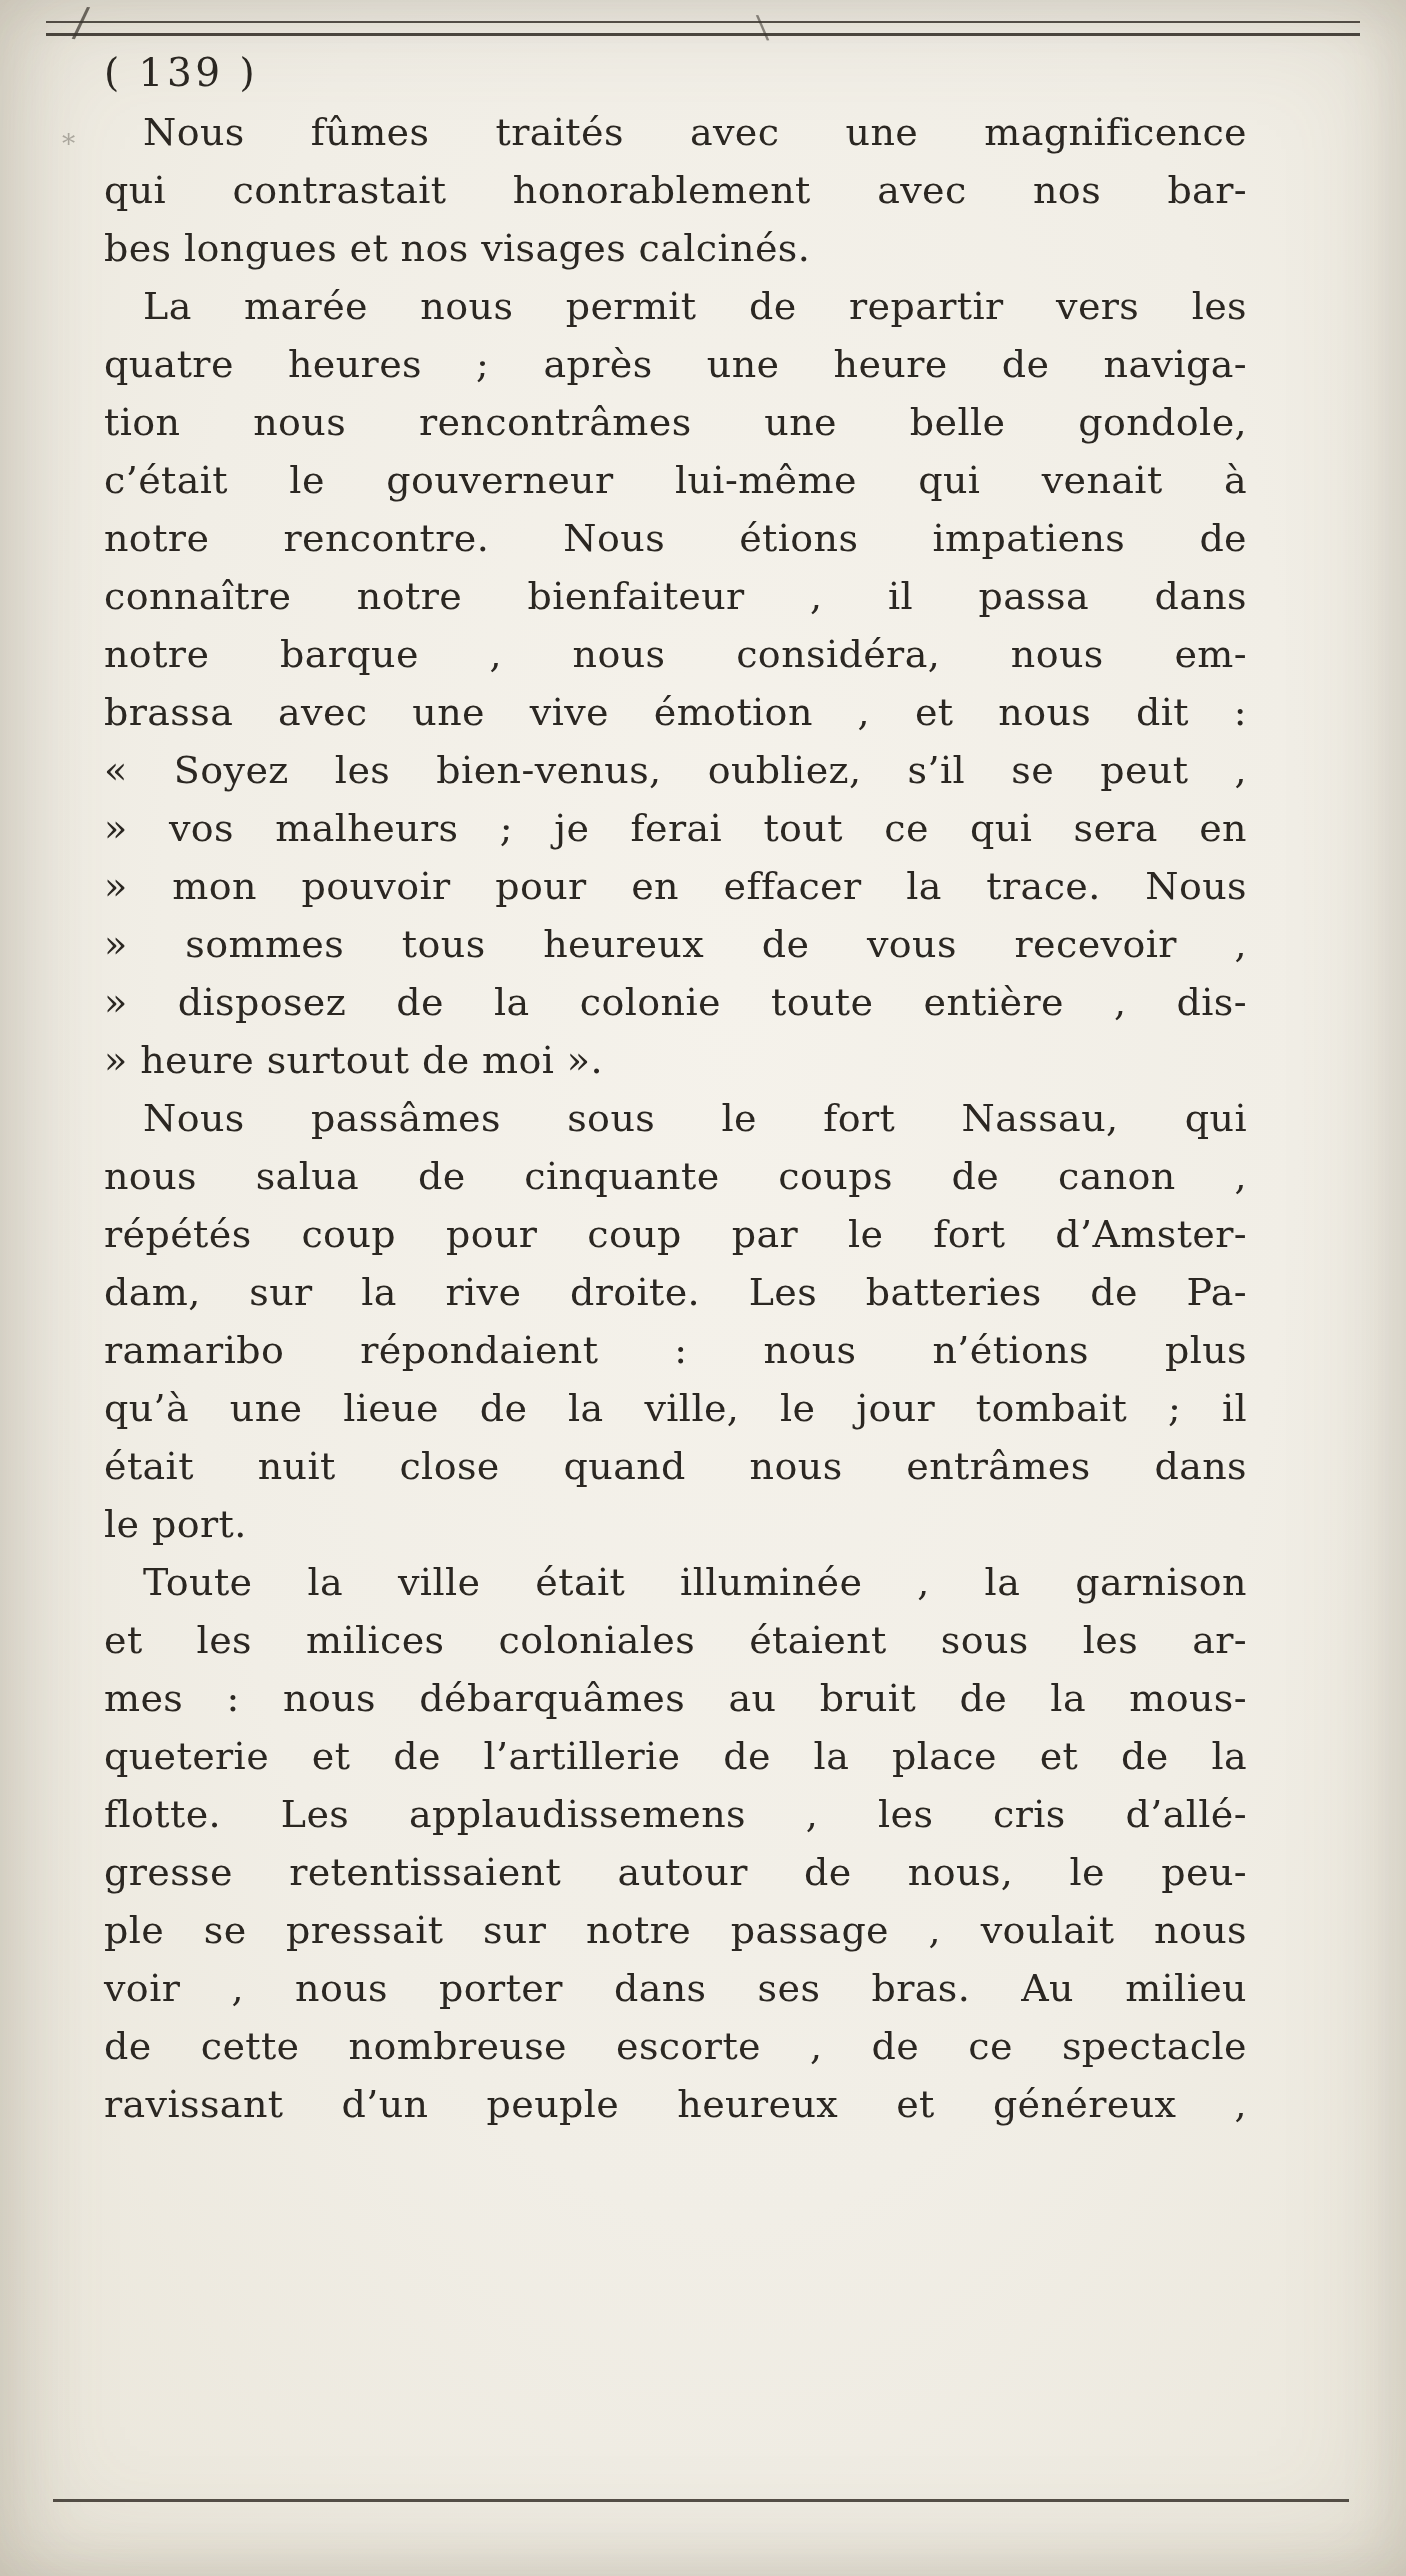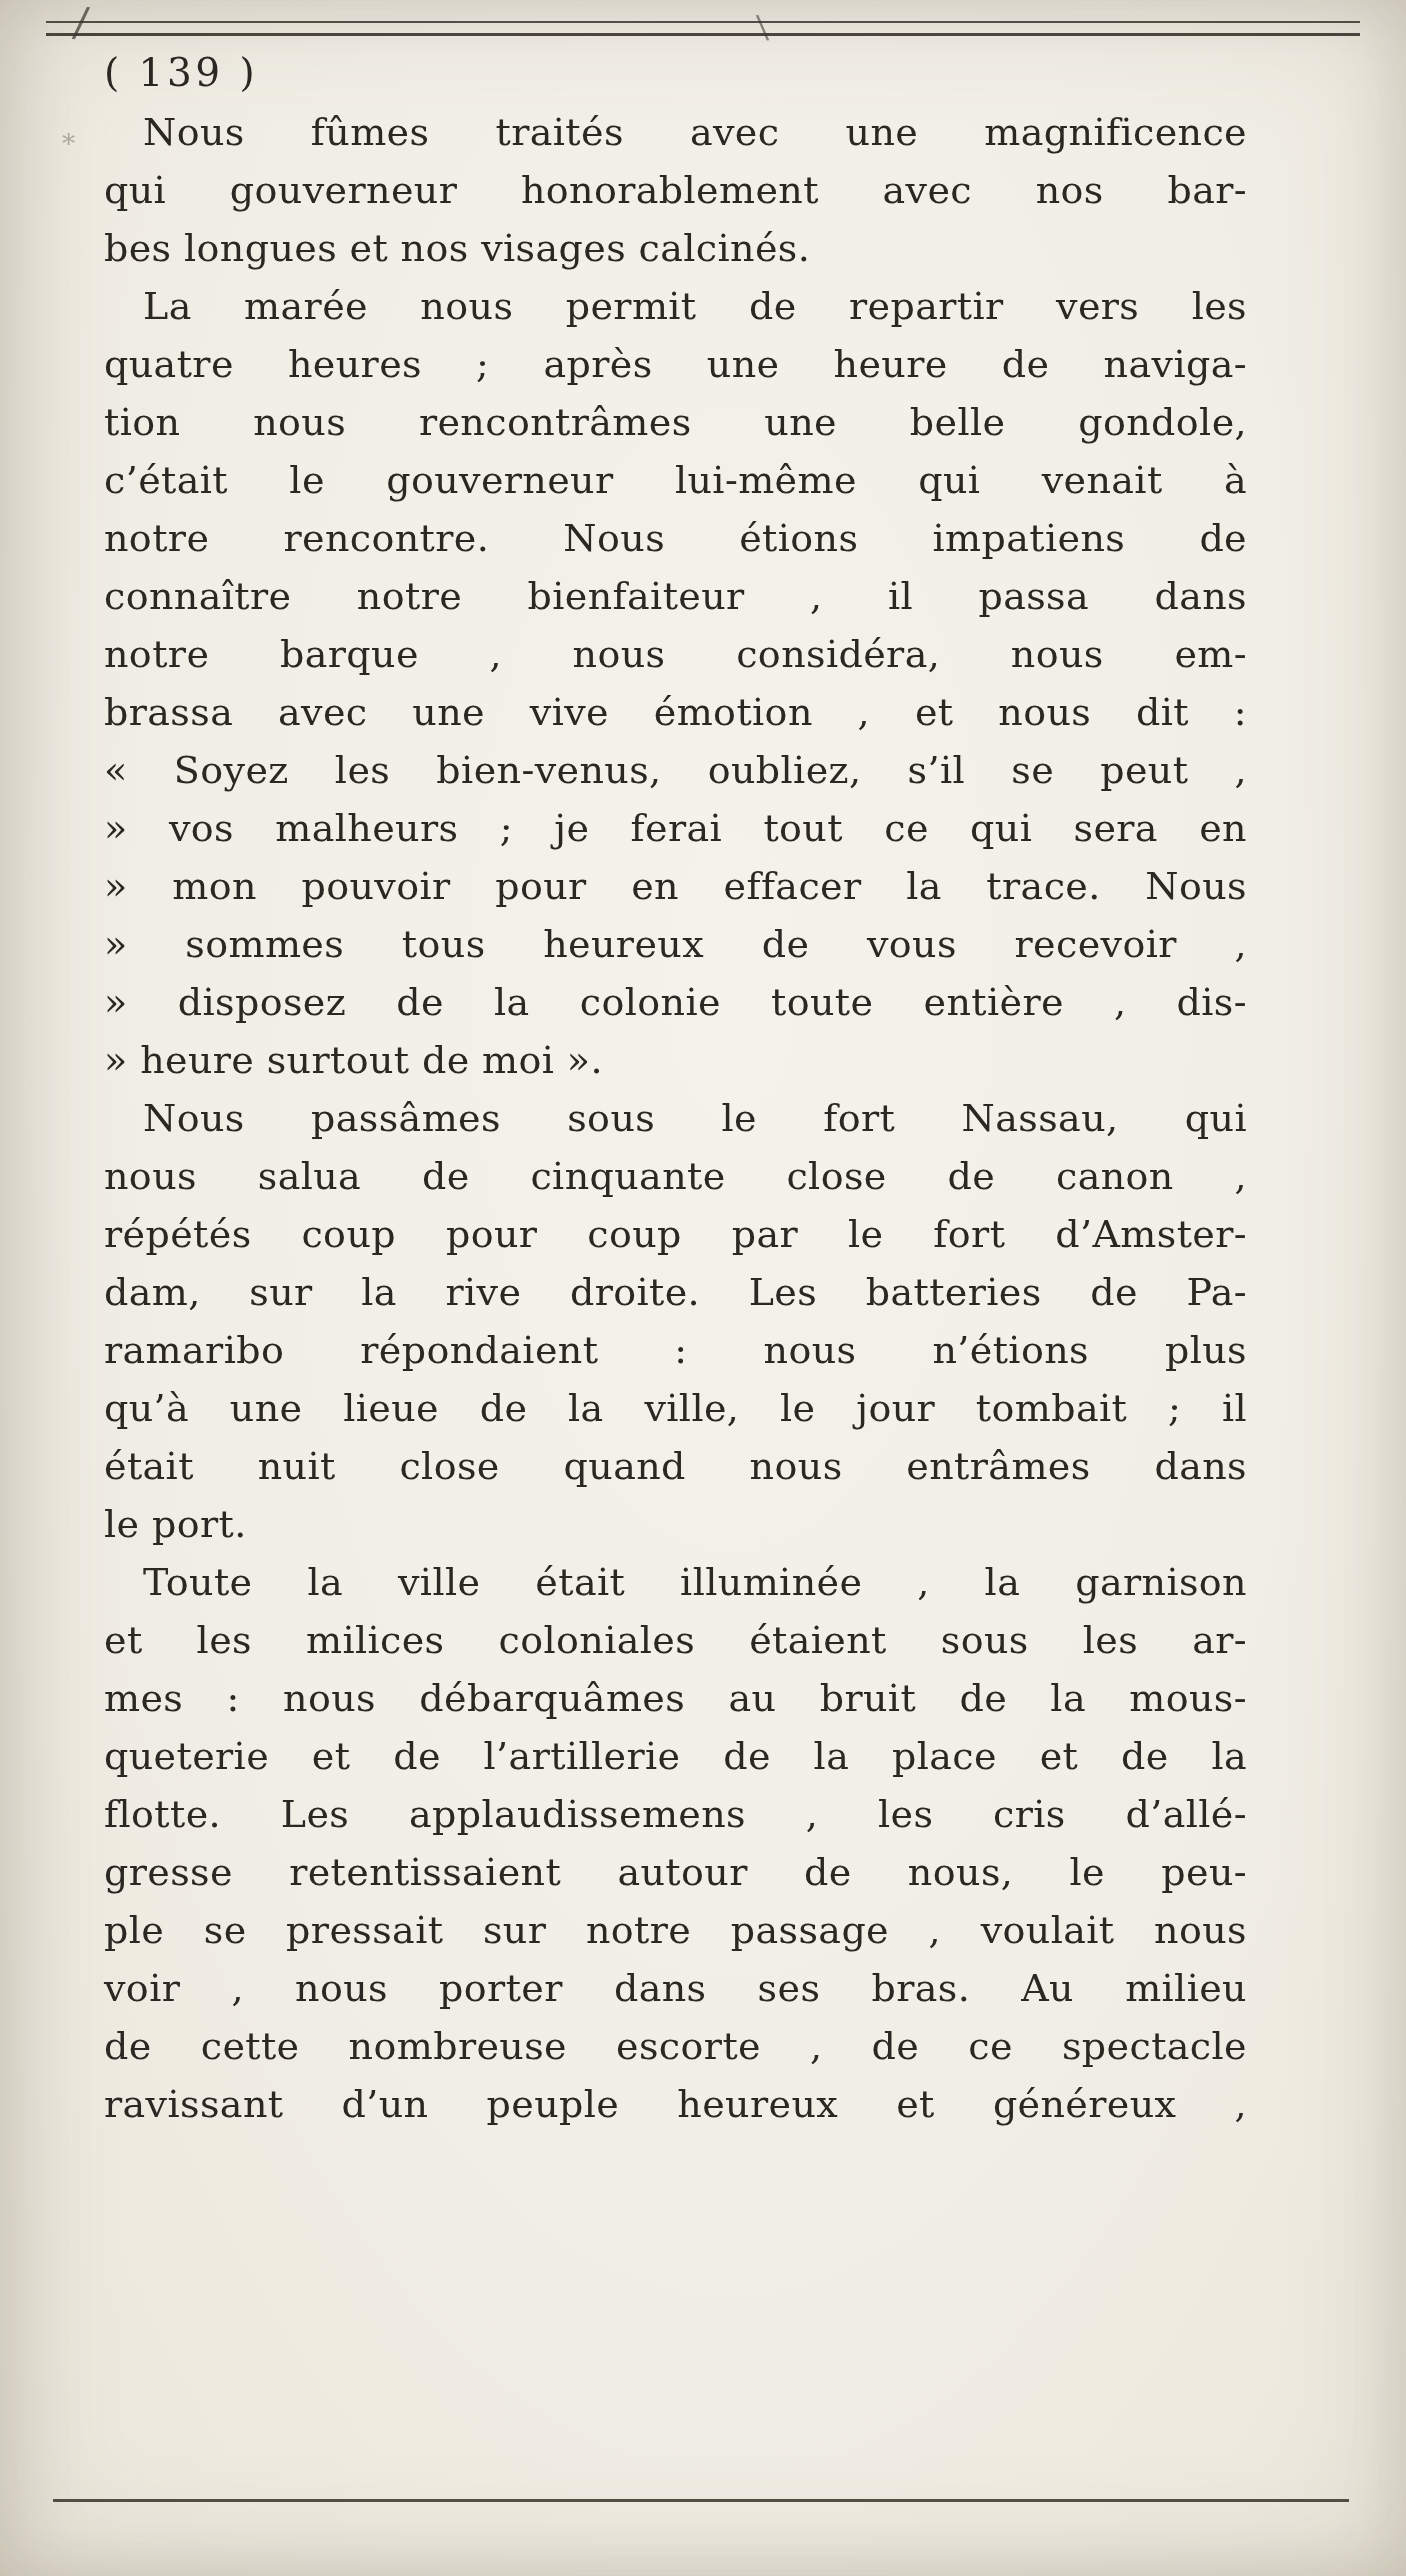--- a/index.html
+++ b/index.html
@@ -67,42 +67,42 @@
 
 <div class="page">
   <div class="rule rule-top-1"></div>
   <div class="rule rule-top-2"></div>
 
   <div class="content">
     <div class="page-number">( 139 )</div>
     <div class="body">
         <div class="paragraph">
           <div class="line first">Nous fûmes traités avec une magnificence</div>
-          <div class="line">qui gouverneur honorablement avec nos bar-</div>
+          <div class="line">qui contrastait honorablement avec nos bar-</div>
           <div class="line last">bes longues et nos visages calcinés.</div>
         </div>
         <div class="paragraph">
           <div class="line first">La marée nous permit de repartir vers les</div>
           <div class="line">quatre heures ; après une heure de naviga-</div>
           <div class="line">tion nous rencontrâmes une belle gondole,</div>
           <div class="line">c’était le gouverneur lui-même qui venait à</div>
           <div class="line">notre rencontre. Nous étions impatiens de</div>
           <div class="line">connaître notre bienfaiteur , il passa dans</div>
           <div class="line">notre barque , nous considéra, nous em-</div>
           <div class="line">brassa avec une vive émotion , et nous dit :</div>
           <div class="line">« Soyez les bien-venus, oubliez, s’il se peut ,</div>
           <div class="line">» vos malheurs ; je ferai tout ce qui sera en</div>
           <div class="line">» mon pouvoir pour en effacer la trace. Nous</div>
           <div class="line">» sommes tous heureux de vous recevoir ,</div>
           <div class="line">» disposez de la colonie toute entière , dis-</div>
           <div class="line last">» heure surtout de moi ».</div>
         </div>
         <div class="paragraph">
           <div class="line first">Nous passâmes sous le fort Nassau, qui</div>
-          <div class="line">nous salua de cinquante close de canon ,</div>
+          <div class="line">nous salua de cinquante coups de canon ,</div>
           <div class="line">répétés coup pour coup par le fort d’Amster-</div>
           <div class="line">dam, sur la rive droite. Les batteries de Pa-</div>
           <div class="line">ramaribo répondaient : nous n’étions plus</div>
           <div class="line">qu’à une lieue de la ville, le jour tombait ; il</div>
           <div class="line">était nuit close quand nous entrâmes dans</div>
           <div class="line last">le port.</div>
         </div>
         <div class="paragraph">
           <div class="line first">Toute la ville était illuminée , la garnison</div>
           <div class="line">et les milices coloniales étaient sous les ar-</div>

